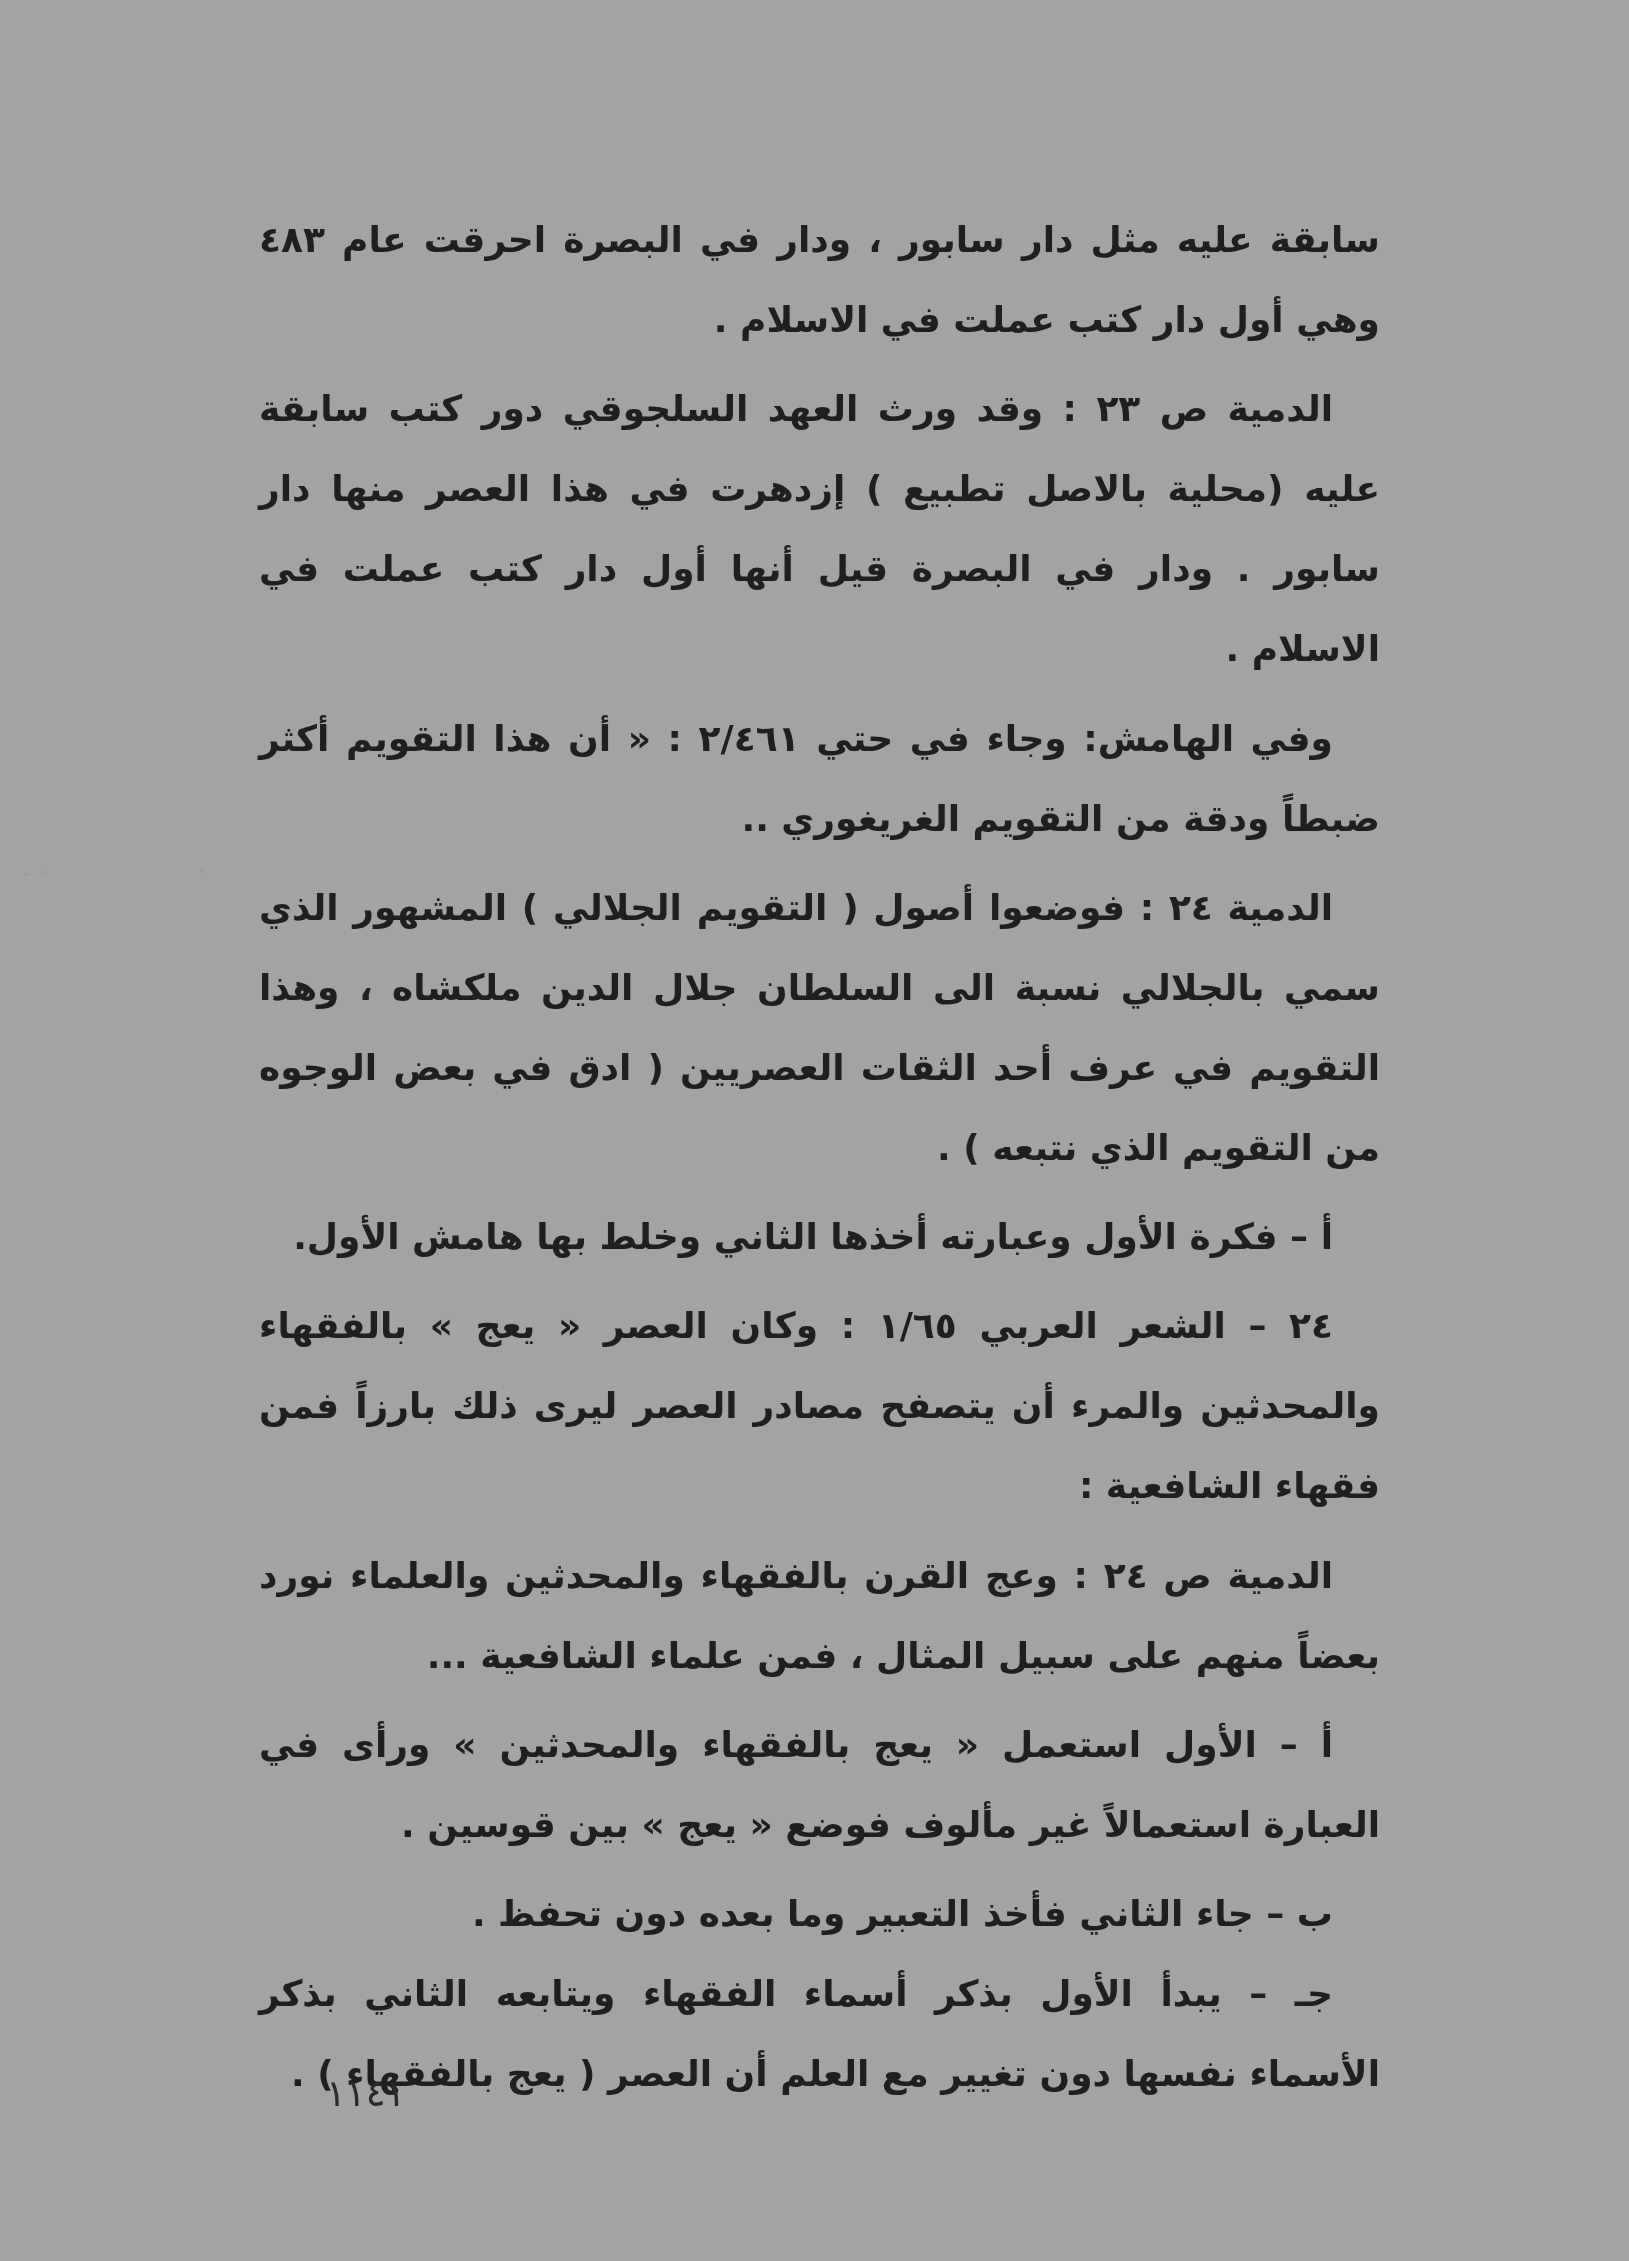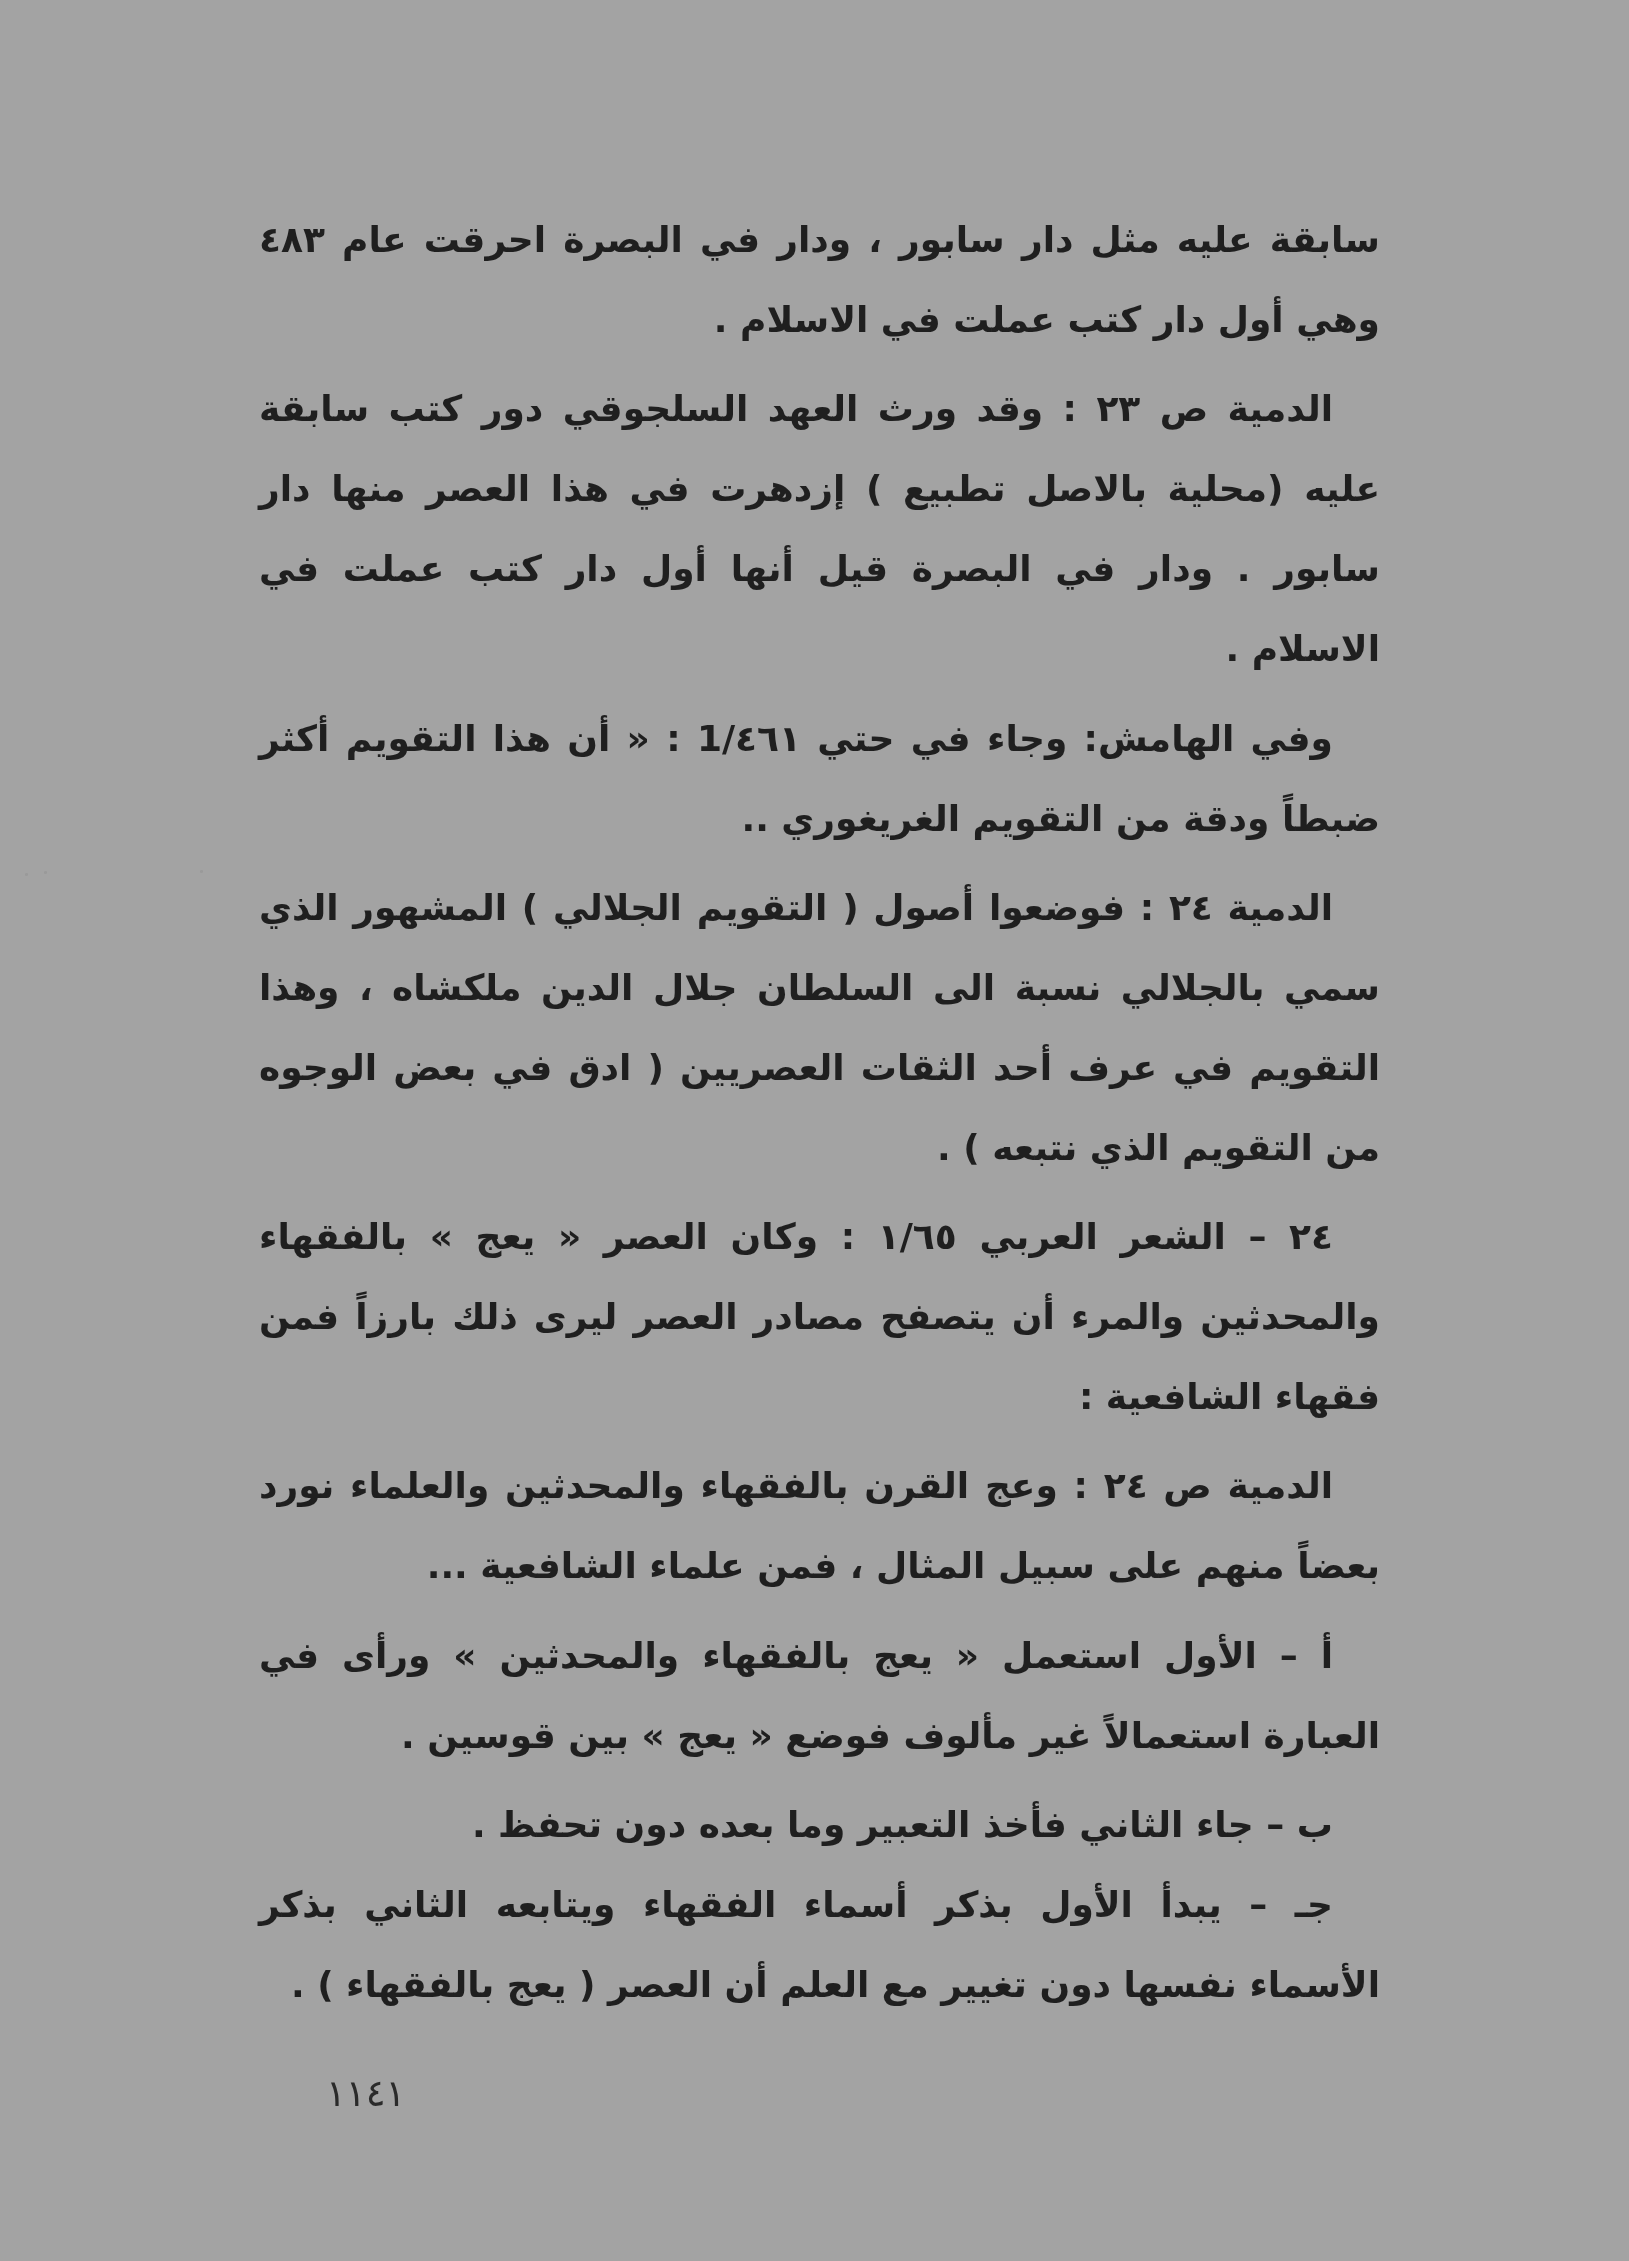--- a/index.html
+++ b/index.html
@@ -66,22 +66,23 @@
     }
   </style>
 </head>
 <body>
 
 <div class="page">
 
   <div class="text-block">
     <p class="para">سابقة عليه مثل دار سابور ، ودار في البصرة احرقت عام ٤٨٣ وهي أول دار كتب عملت في الاسلام .</p>
     <p class="para indent">الدمية ص ٢٣ : وقد ورث العهد السلجوقي دور كتب سابقة عليه (محلية بالاصل تطبيع ) إزدهرت في هذا العصر منها دار سابور . ودار في البصرة قيل أنها أول دار كتب عملت في الاسلام .</p>
-    <p class="para indent">وفي الهامش: وجاء في حتي 1/٤٦١ : « أن هذا التقويم أكثر ضبطاً ودقة من التقويم الغريغوري ..</p>
+    <p class="para indent">وفي الهامش: وجاء في حتي ٢/٤٦١ : « أن هذا التقويم أكثر ضبطاً ودقة من التقويم الغريغوري ..</p>
     <p class="para indent">الدمية ٢٤ : فوضعوا أصول ( التقويم الجلالي ) المشهور الذي سمي بالجلالي نسبة الى السلطان جلال الدين ملكشاه ، وهذا التقويم في عرف أحد الثقات العصريين ( ادق في بعض الوجوه من التقويم الذي نتبعه ) .</p>
+    <p class="para item">أ – فكرة الأول وعبارته أخذها الثاني وخلط بها هامش الأول.</p>
     <p class="para indent">٢٤ – الشعر العربي ١/٦٥ : وكان العصر « يعج » بالفقهاء والمحدثين والمرء أن يتصفح مصادر العصر ليرى ذلك بارزاً فمن فقهاء الشافعية :</p>
     <p class="para indent">الدمية ص ٢٤ : وعج القرن بالفقهاء والمحدثين والعلماء نورد بعضاً منهم على سبيل المثال ، فمن علماء الشافعية ...</p>
     <p class="para item">أ – الأول استعمل « يعج بالفقهاء والمحدثين » ورأى في العبارة استعمالاً غير مألوف فوضع « يعج » بين قوسين .</p>
     <p class="para item item-tight">ب – جاء الثاني فأخذ التعبير وما بعده دون تحفظ .</p>
     <p class="para item">جـ – يبدأ الأول بذكر أسماء الفقهاء ويتابعه الثاني بذكر الأسماء نفسها دون تغيير مع العلم أن العصر ( يعج بالفقهاء ) .</p>
 
   </div>
 
   <div class="page-number">١١٤١</div>
 

